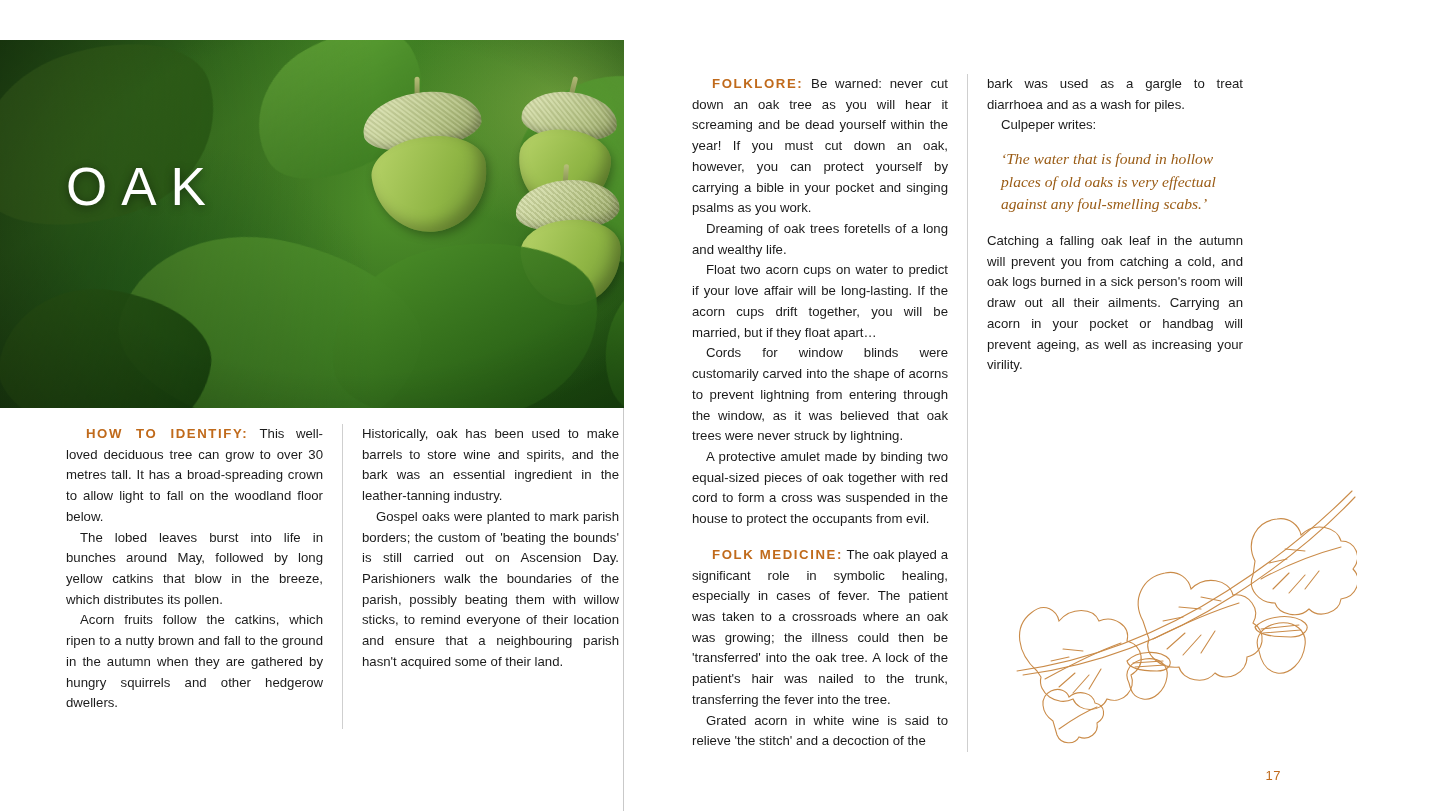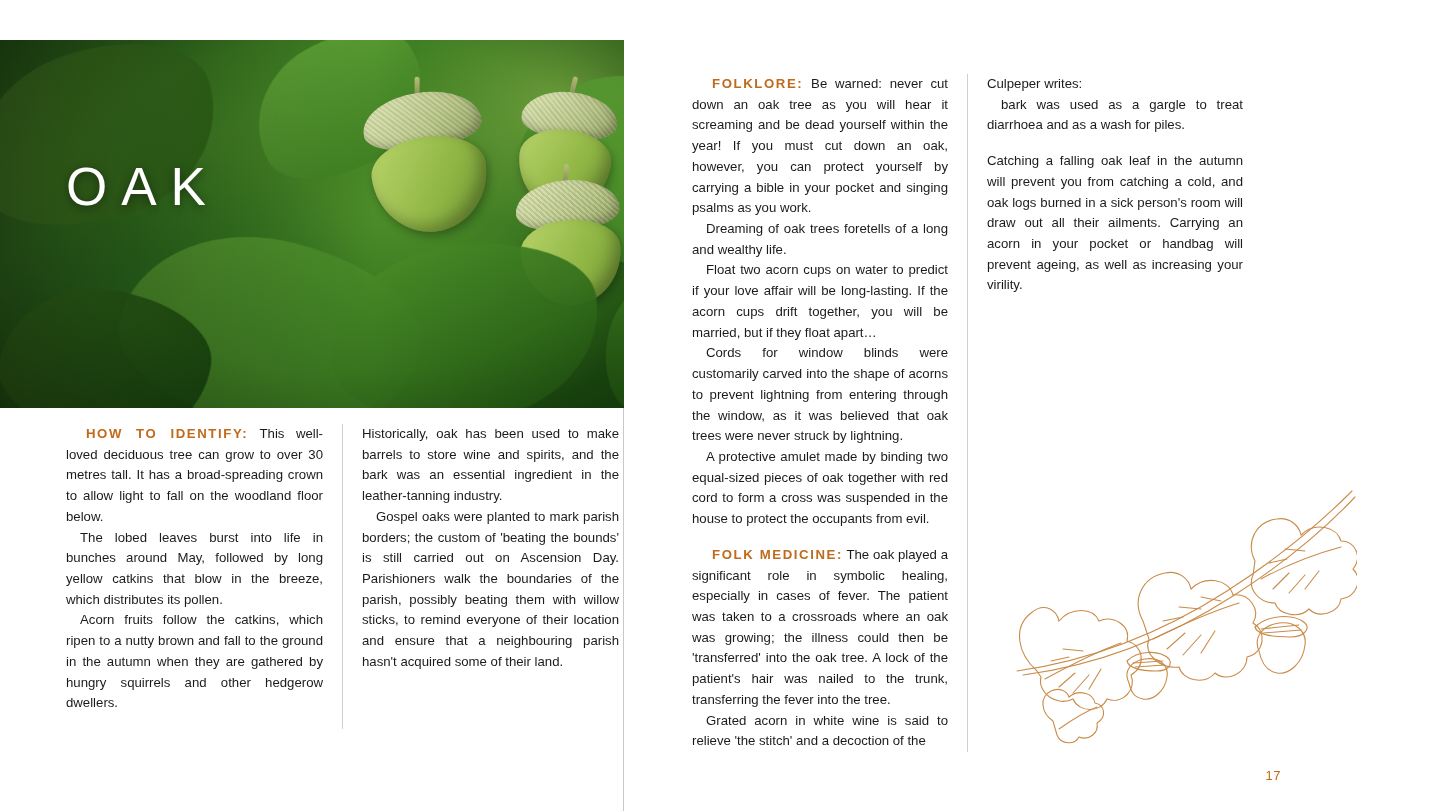--- a/index.html
+++ b/index.html
@@ -266,22 +266,23 @@
         <p class="body">Dreaming of oak trees foretells of a long and wealthy life.</p>
         <p class="body">Float two acorn cups on water to predict if your love affair will be long-lasting. If the acorn cups drift together, you will be married, but if they float apart…</p>
         <p class="body">Cords for window blinds were customarily carved into the shape of acorns to prevent lightning from entering through the window, as it was believed that oak trees were never struck by lightning.</p>
         <p class="body">A protective amulet made by binding two equal-sized pieces of oak together with red cord to form a cross was suspended in the house to protect the occupants from evil.</p>
         <div class="section-gap"></div>
         <p class="body"><span class="run-head">FOLK MEDICINE:</span> <span>The oak played a significant role in symbolic healing, especially in cases of fever. The patient was taken to a crossroads where an oak was growing; the illness could then be 'transferred' into the oak tree. A lock of the patient's hair was nailed to the trunk, transferring the fever into the tree.</span></p>
         <p class="body">Grated acorn in white wine is said to relieve 'the stitch' and a decoction of the</p>
       </div>
       <div class="divider-v"></div>
       <div class="col" style="width:275px; padding-left:19px;">
+        <p class="body">bark was used as a gargle to treat diarrhoea and as a wash for piles.</p>
         <p class="body">Culpeper writes:</p>
-        <p class="body">bark was used as a gargle to treat diarrhoea and as a wash for piles.</p>
+        <p class="pull-quote">‘The water that is found in hollow places of old oaks is very effectual against any foul-smelling scabs.’</p>
         <div class="section-gap"></div>
         <p class="body">Catching a falling oak leaf in the autumn will prevent you from catching a cold, and oak logs burned in a sick person's room will draw out all their ailments. Carrying an acorn in your pocket or handbag will prevent ageing, as well as increasing your virility.</p>
       </div>
     </div>
 
     <svg class="botanical" viewBox="0 0 360 330">
       <g fill="none" stroke="#c7853f" stroke-width="1.1" stroke-linecap="round">
         <path d="M20 250 C 90 240, 160 215, 230 170 C 280 138, 320 105, 355 70"></path>
         <path d="M26 254 C 96 245, 166 220, 236 175 C 286 143, 326 110, 358 76"></path>
 

